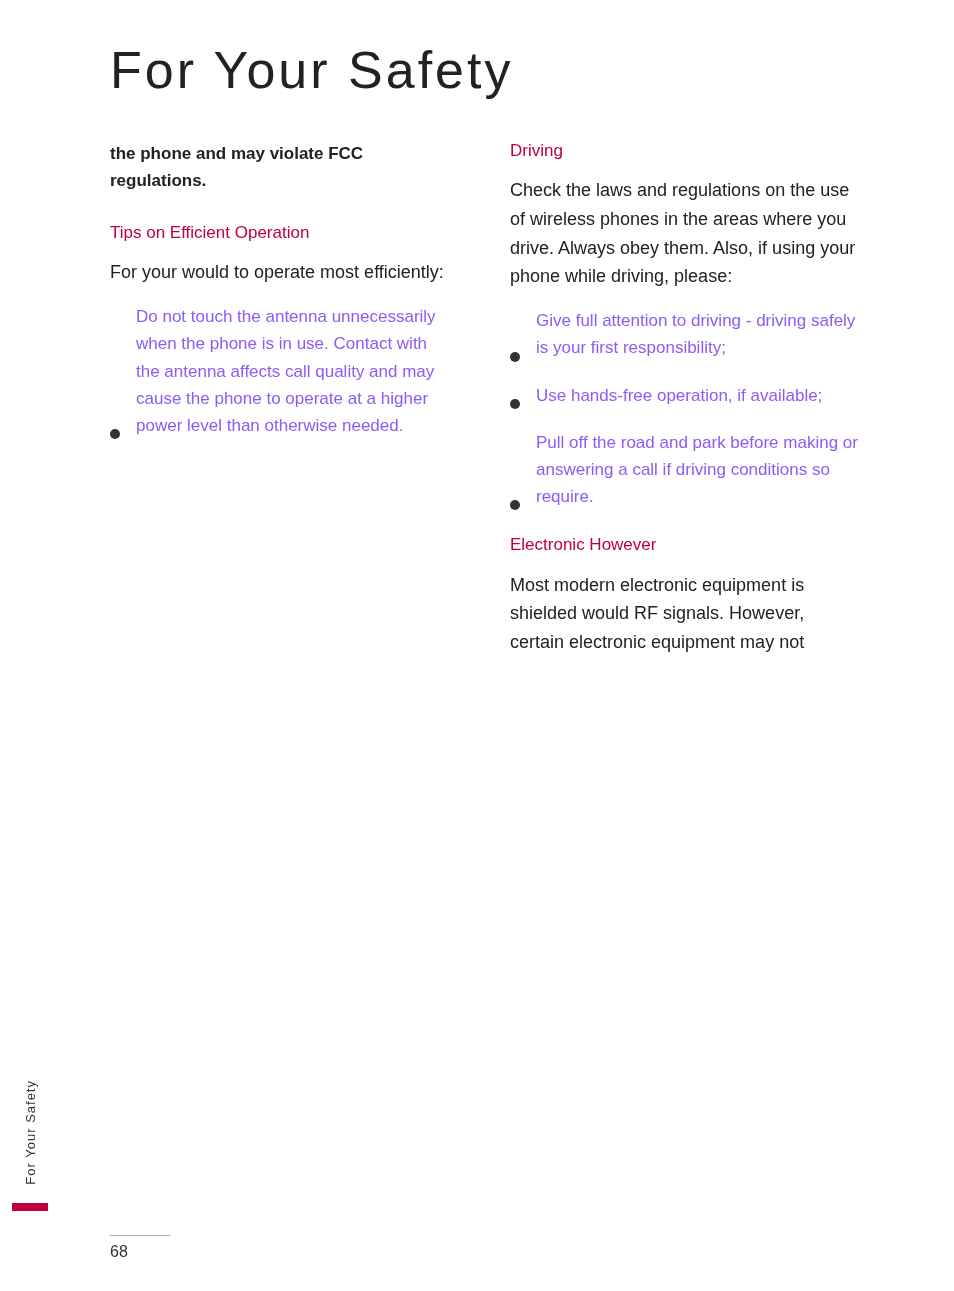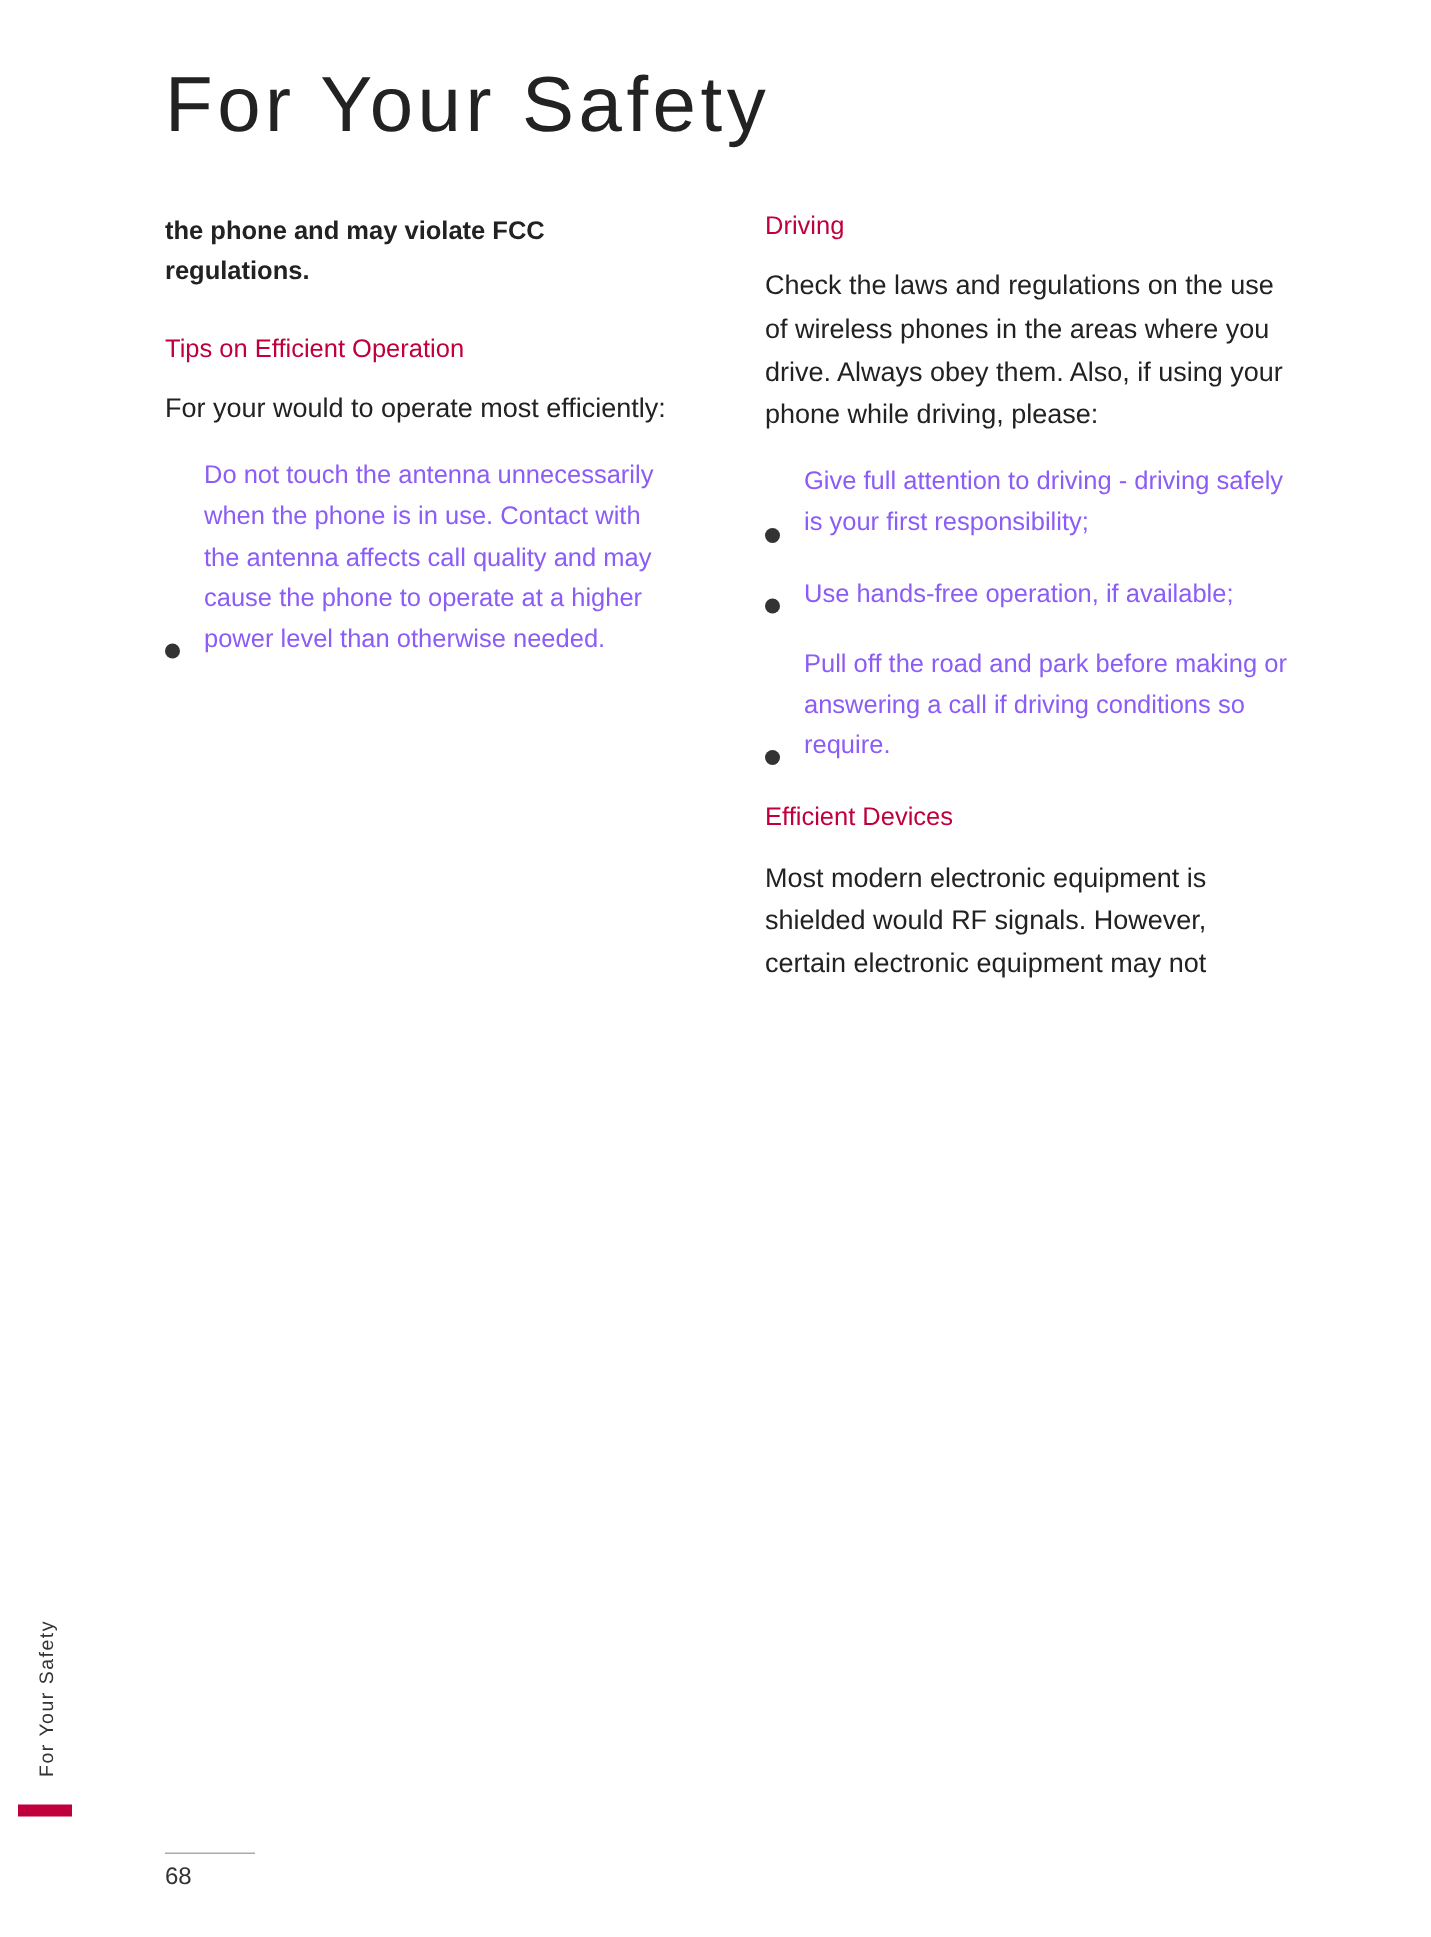--- a/index.html
+++ b/index.html
@@ -240,21 +240,21 @@
               <span>Use hands-free operation, if available;</span>
             </li>
             <li>
               <span class="bullet-dot"></span>
               <span>Pull off the road and park before making or answering a call if driving conditions so require.</span>
             </li>
           </ul>
         </div>
 
         <div class="electronic-section">
-          <h2 class="section-title">Efficient Devices</h2>
+          <h2 class="section-title">Electronic However</h2>
           <p class="body-text">Most modern electronic equipment is shielded would RF signals. However, certain electronic equipment may not</p>
         </div>
 
       </div>
     </div>
 
   </div>
 
   <div class="bottom-divider"></div>
 

